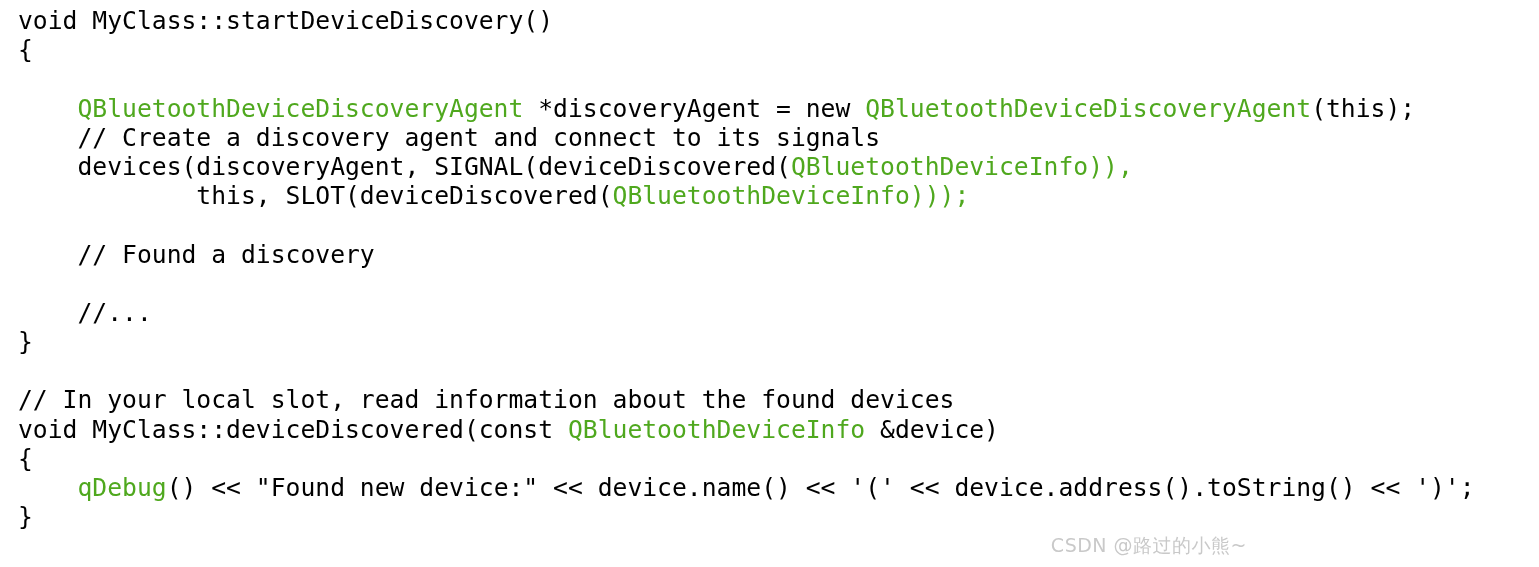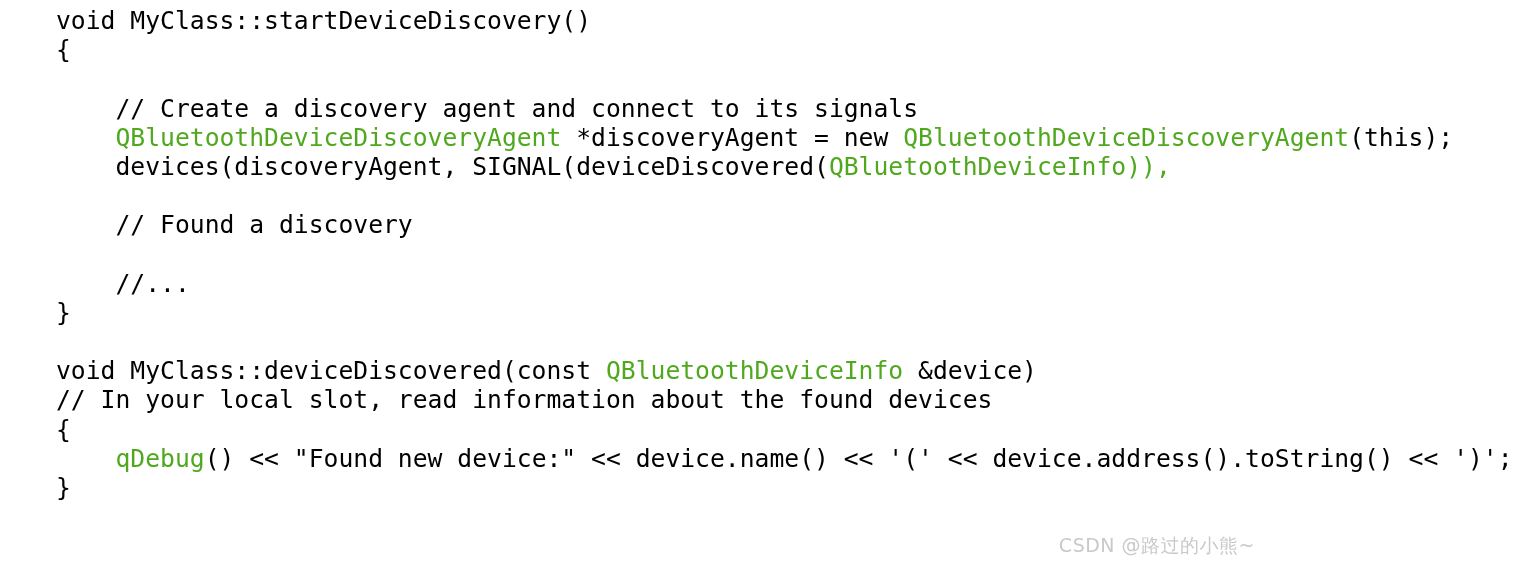--- a/index.html
+++ b/index.html
@@ -13,21 +13,21 @@
     height: 567px;
     overflow: hidden;
     font-family: "DejaVu Sans Mono", monospace;
   }
   #code-snippet {
     position: relative;
     width: 1265px;
     height: 567px;
     background: #ffffff;
     box-sizing: border-box;
-    padding: 6px 0 0 56px;
+    padding: 6px 0 0 18px;
   }
   .code-block {
     margin: 0;
     padding: 0;
     font-family: "DejaVu Sans Mono", monospace;
     font-size: 24.7px;
     line-height: 29.2px;
     color: #000000;
     white-space: pre;
     letter-spacing: 0px;
@@ -36,49 +36,50 @@
   .code-line {
     display: block;
     height: 29.2px;
     white-space: pre;
   }
   .tok-type  { color: #4FA81E; }
   .tok-func  { color: #4FA81E; margin-top: 32px; }
   .tok-plain { color: #000000; }
   .watermark {
     position: absolute;
-    right: 10px;
+    right: 18px;
     bottom: 8px;
     font-family: "DejaVu Sans", sans-serif;
     font-size: 19px;
     color: #c9c9c9;
     letter-spacing: 0.5px;
     white-space: nowrap;
     user-select: none;
   }
 </style>
 </head>
 <body>
 
 <div id="code-snippet">
 
   <pre class="code-block"><code><span class="code-line"><span class="tok-plain">void MyClass::startDeviceDiscovery()</span>
 </span><span class="code-line"><span class="tok-plain">{</span>
 </span><span class="code-line">
+</span><span class="code-line"><span class="tok-plain">    </span><span class="tok-type">QBluetoothDeviceDiscoveryAgent</span><span class="tok-plain"> *discoveryAgent = new </span><span class="tok-type">QBluetoothDeviceDiscoveryAgent</span><span class="tok-plain">(this);</span>
 </span><span class="code-line"><span class="tok-plain">    // Create a discovery agent and connect to its signals</span>
-</span><span class="code-line"><span class="tok-plain">    </span><span class="tok-type">QBluetoothDeviceDiscoveryAgent</span><span class="tok-plain"> *discoveryAgent = new </span><span class="tok-type">QBluetoothDeviceDiscoveryAgent</span><span class="tok-plain">(this);</span>
 </span><span class="code-line"><span class="tok-plain">    devices(discoveryAgent, SIGNAL(deviceDiscovered(</span><span class="tok-type">QBluetoothDeviceInfo</span><span class="tok-type">)),</span>
+</span><span class="code-line"><span class="tok-plain">            this, SLOT(deviceDiscovered(</span><span class="tok-type">QBluetoothDeviceInfo</span><span class="tok-type">)));</span>
 </span><span class="code-line">
 </span><span class="code-line"><span class="tok-plain">    // Found a discovery</span>
 </span><span class="code-line">
 </span><span class="code-line"><span class="tok-plain">    //...</span>
 </span><span class="code-line"><span class="tok-plain">}</span>
 </span><span class="code-line">
+</span><span class="code-line"><span class="tok-plain">// In your local slot, read information about the found devices</span>
 </span><span class="code-line"><span class="tok-plain">void MyClass::deviceDiscovered(const </span><span class="tok-type">QBluetoothDeviceInfo</span><span class="tok-plain"> &amp;device)</span>
-</span><span class="code-line"><span class="tok-plain">// In your local slot, read information about the found devices</span>
 </span><span class="code-line"><span class="tok-plain">{</span>
 </span><span class="code-line"><span class="tok-plain">    </span><span class="tok-func">qDebug</span><span class="tok-plain">() &lt;&lt; "Found new device:" &lt;&lt; device.name() &lt;&lt; '(' &lt;&lt; device.address().toString() &lt;&lt; ')';</span>
 </span><span class="code-line"><span class="tok-plain">}</span>
 </span></code></pre>
 
   <div class="watermark">CSDN @路过的小熊~</div>
 
 </div>
 
 </body></html>

